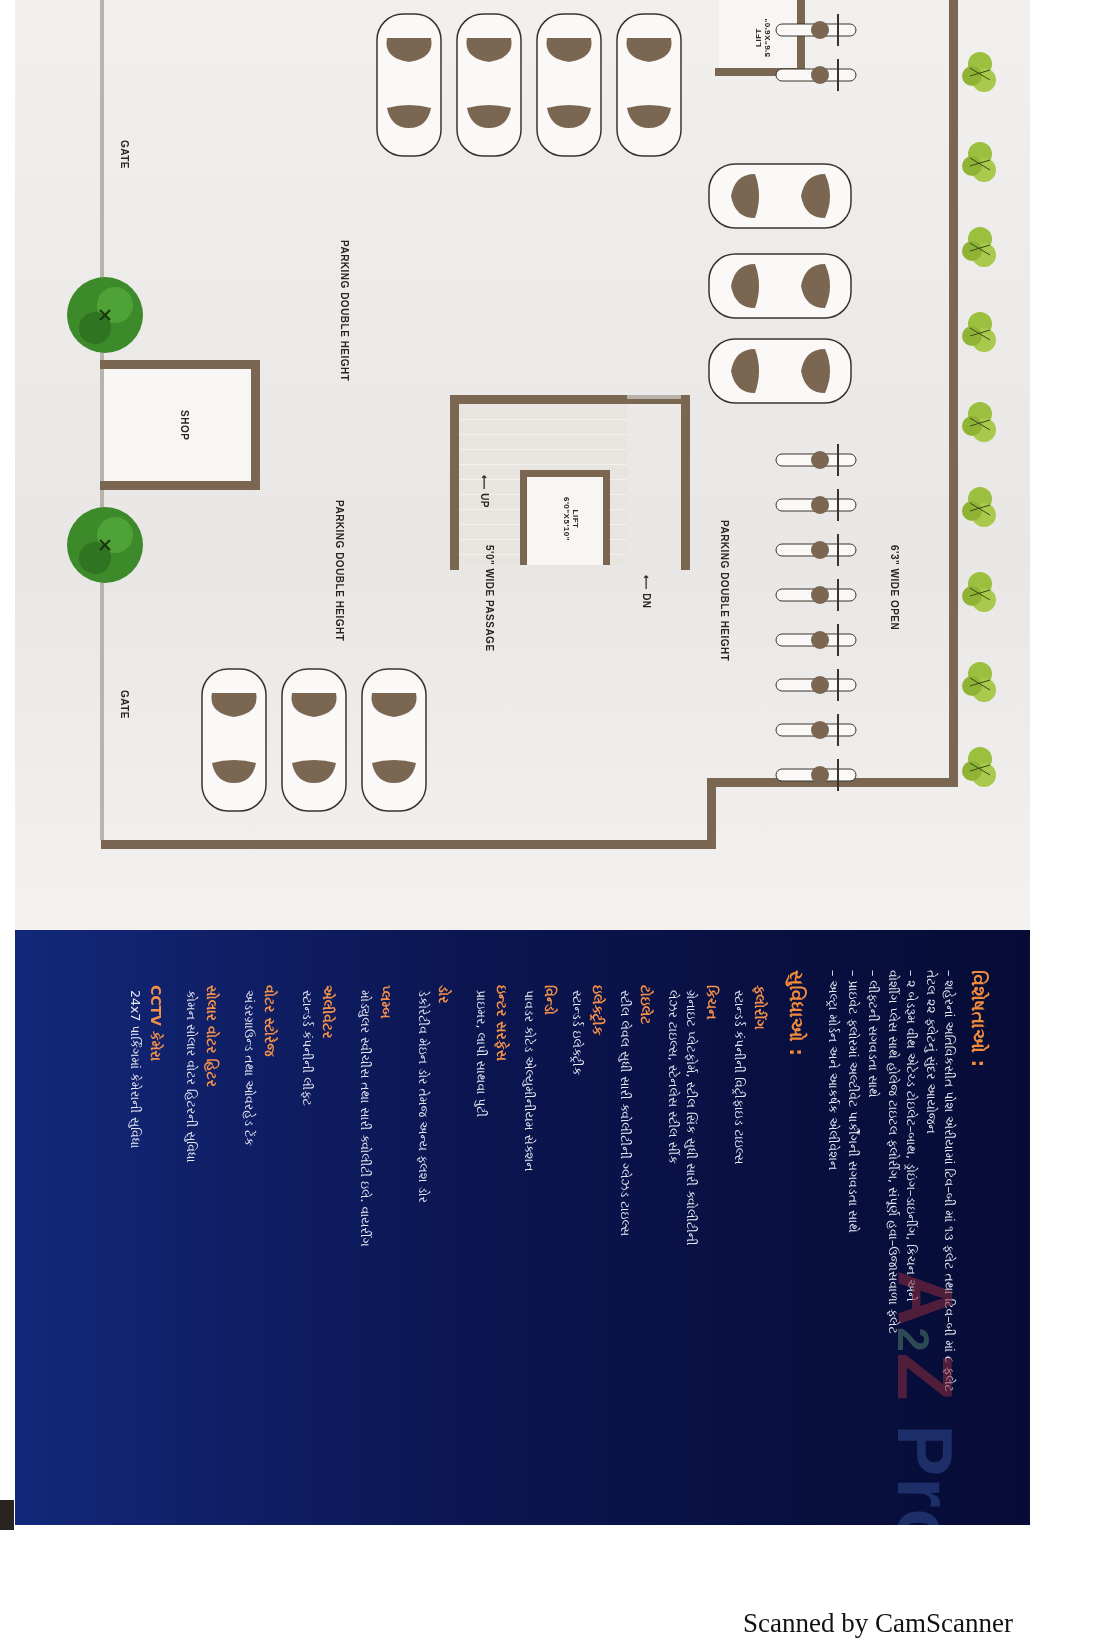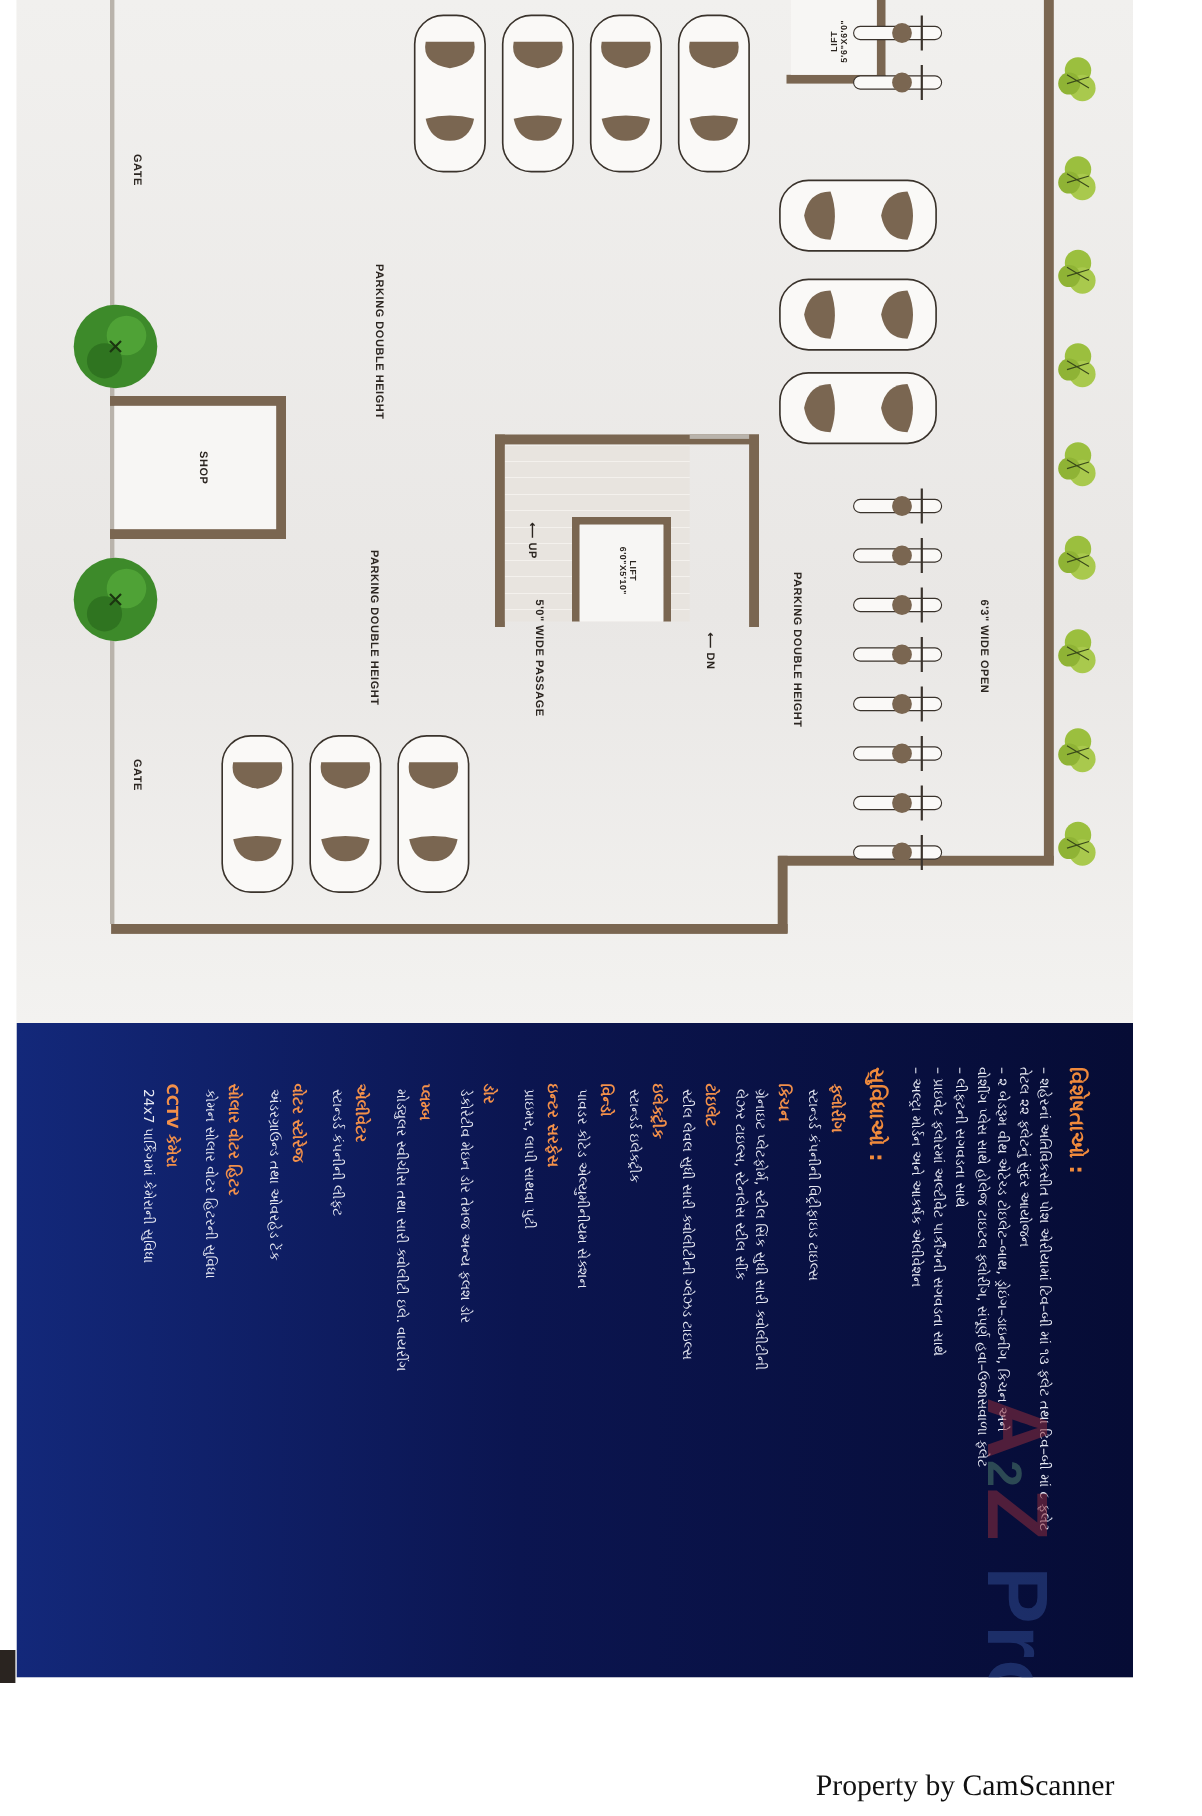--- a/index.html
+++ b/index.html
@@ -336,13 +336,13 @@
     <div class="gtext" style="left:60px;top:886px;">24x7 પાર્કિંગમાં કેમેરાની સુવિધા</div>
 
     <div id="watermark" style="left:340px;top:60px;transform:rotate(0deg);">
       <span class="a">A</span><span class="two">2</span><span class="a">Z</span>
       <span class="p1">Property</span>
     </div>
   </div>
 </div>
 
 <div id="edge-strip"></div>
-<div id="scanner">Property by CamScanner</div>
+<div id="scanner">Scanned by CamScanner</div>
 
 </body></html>

